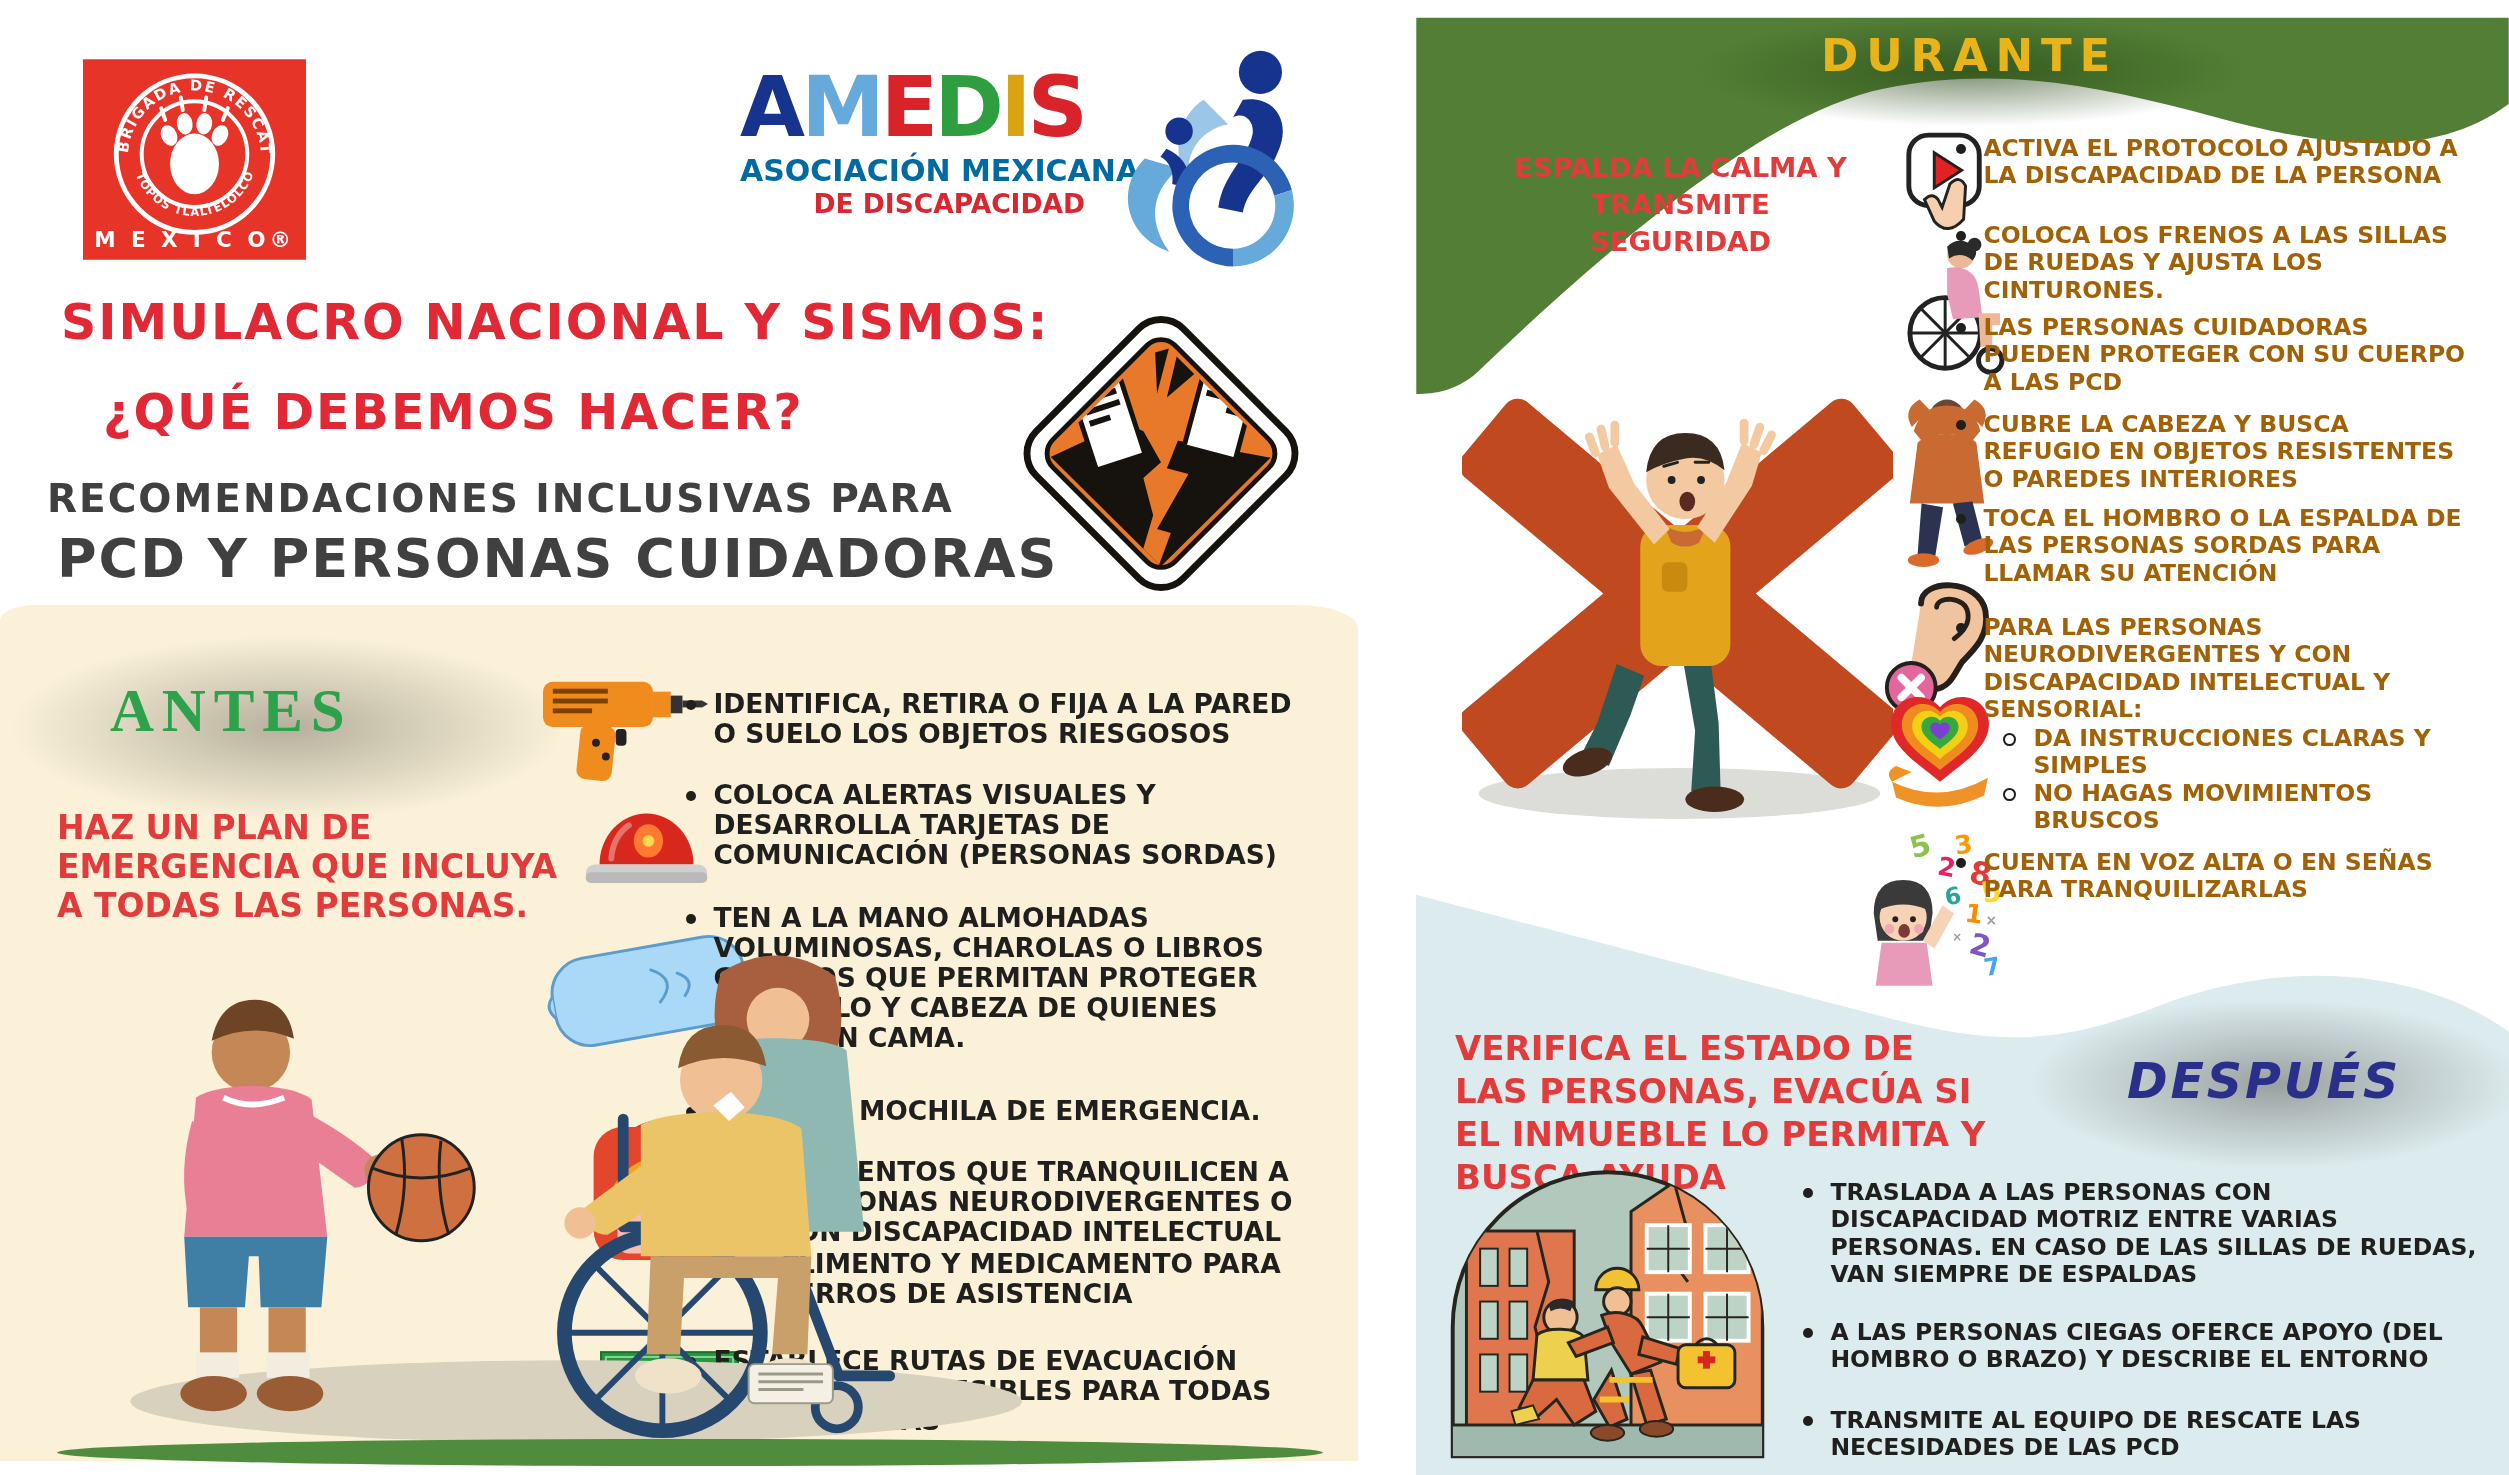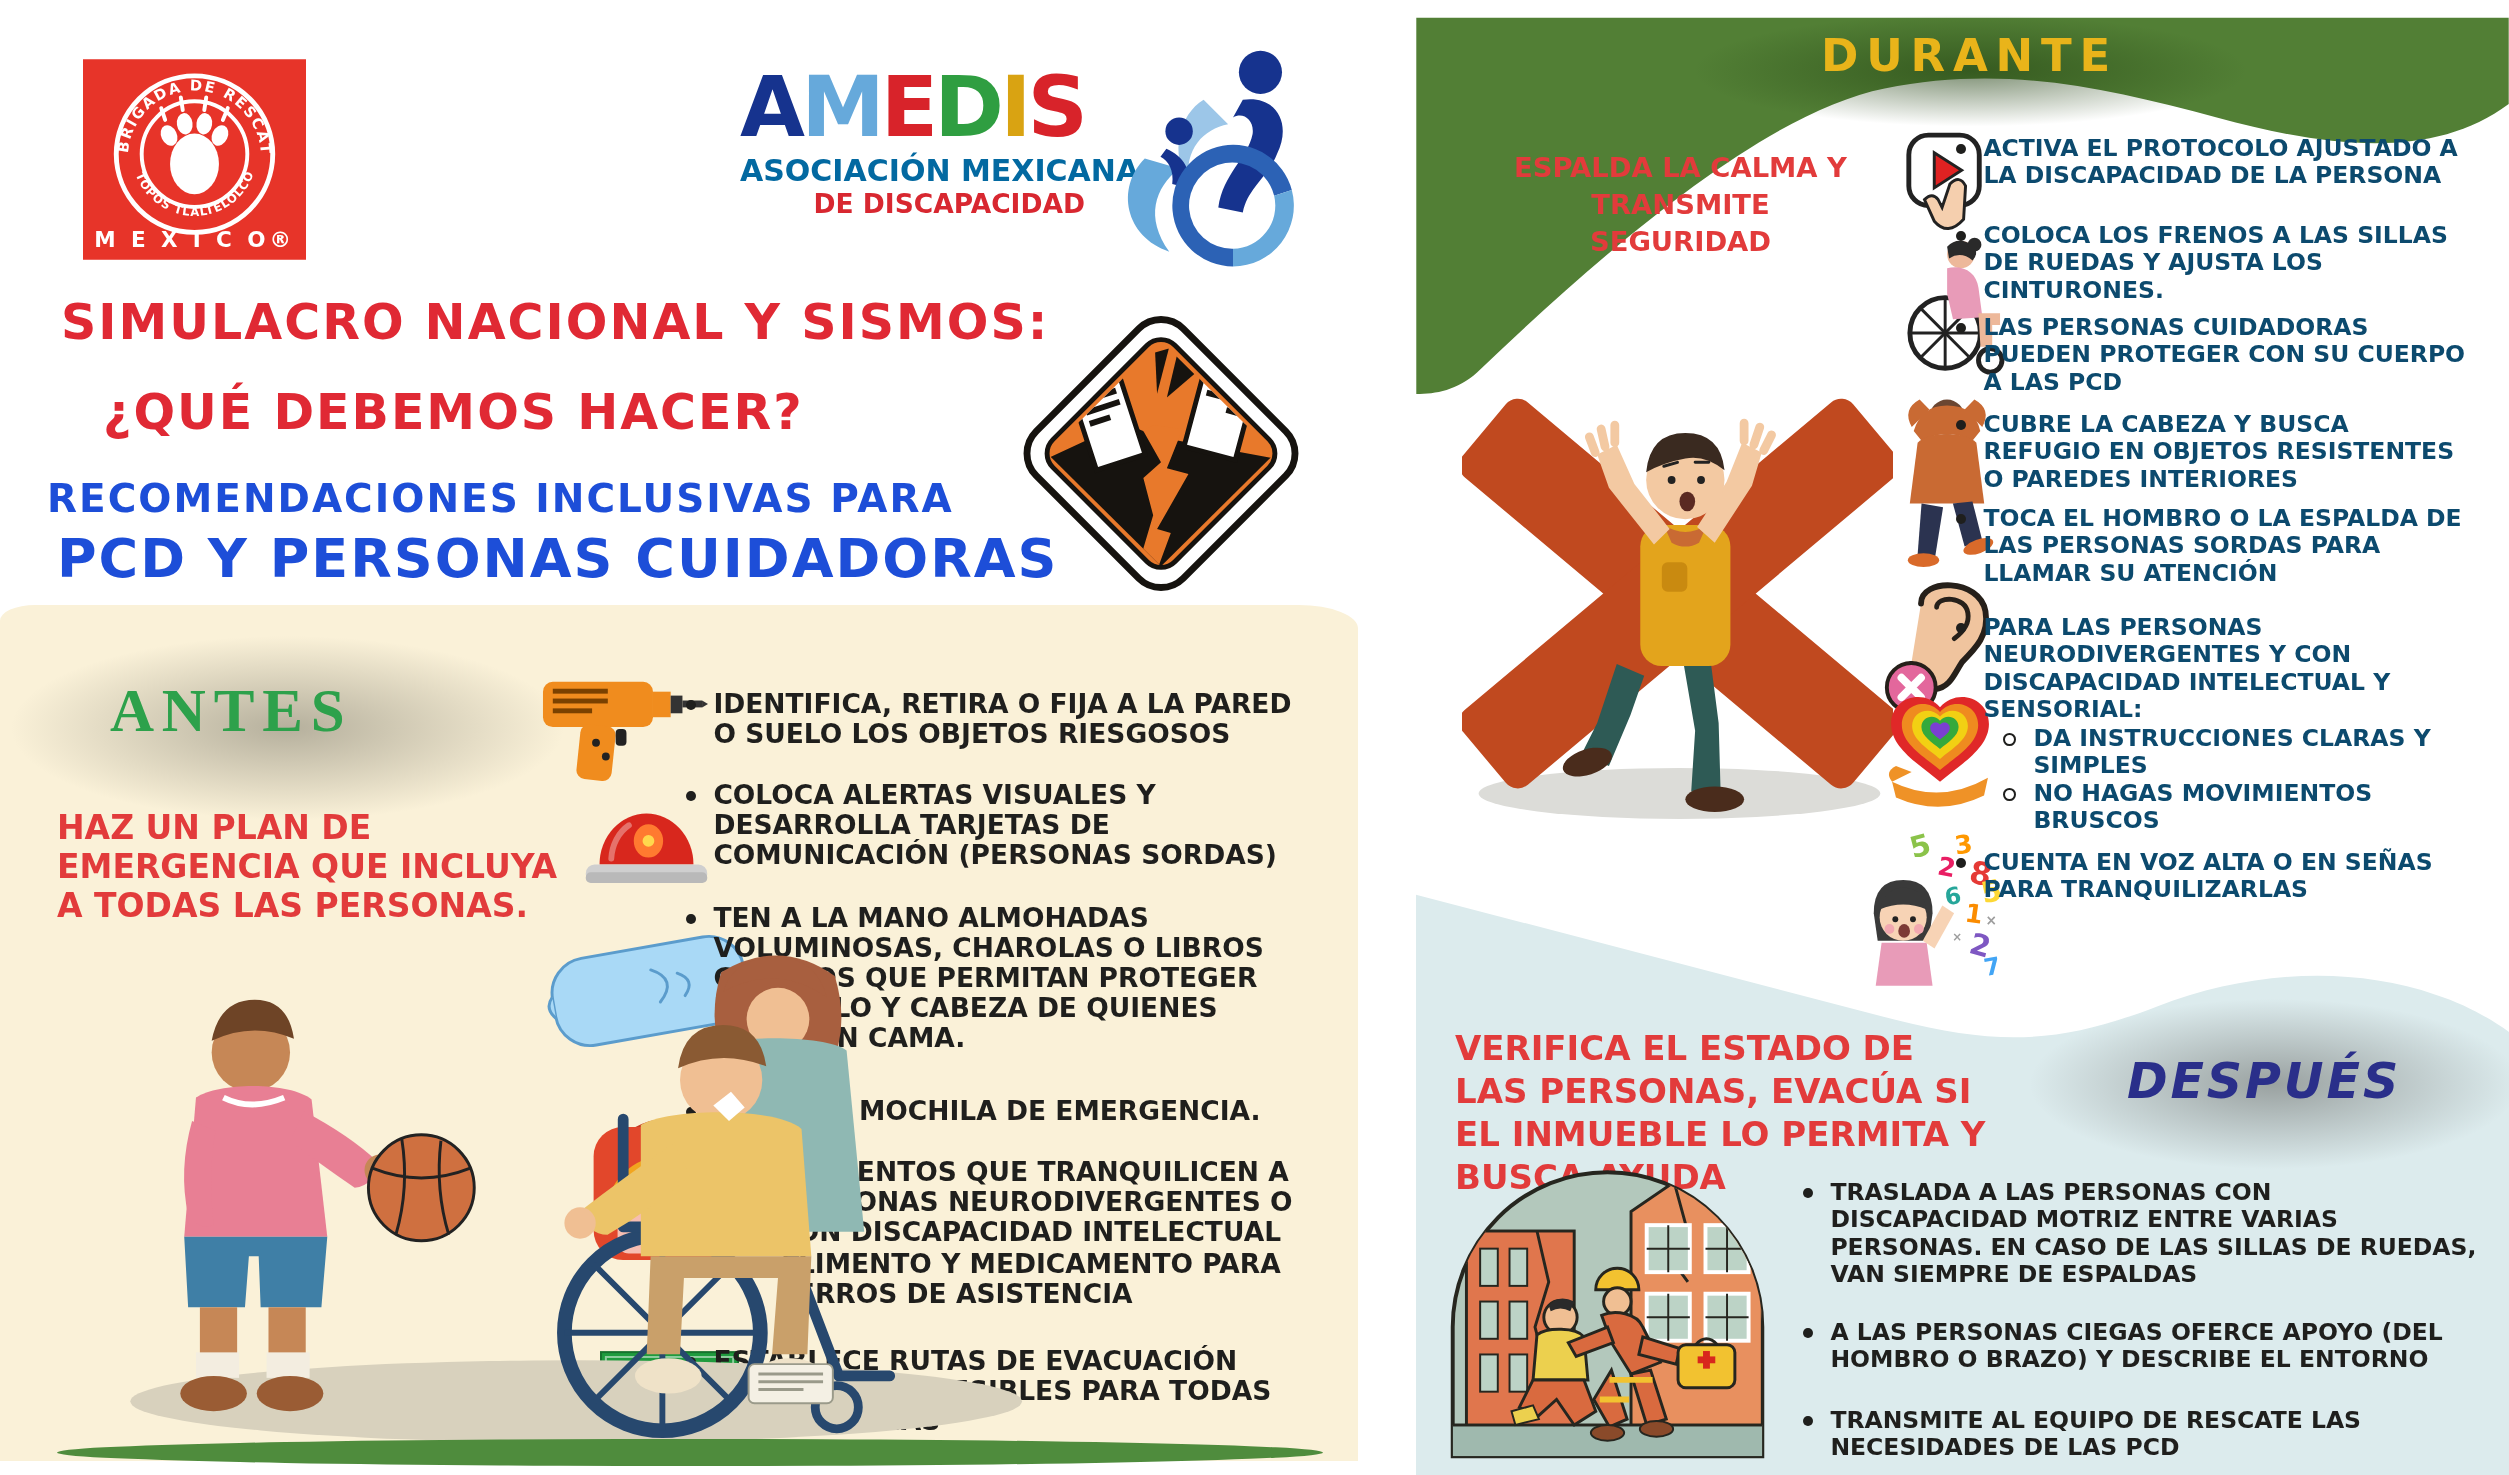--- a/index.html
+++ b/index.html
@@ -3,37 +3,37 @@
 <meta charset="utf-8">
 <style>
   html,body{margin:0;padding:0;background:#ffffff;}
   #canvas{position:relative;width:2509px;height:1475px;background:#ffffff;overflow:hidden;
           font-family:"DejaVu Sans", sans-serif;font-weight:700;}
   .abs{position:absolute;}
   svg{display:block;}
   
   .t-red{color:#e02934;}
   .t-lead{color:#e23b3b;}
-  .t-navy{color:#1d4ed8;}
+  .t-navy{color:#404040;}
   .title1{font-size:49px;letter-spacing:2px;}
   .title2{font-size:49px;letter-spacing:2px;}
   .title3{font-size:39px;letter-spacing:2px;}
   .title4{font-size:54px;letter-spacing:2px;}
   .antes-h{font-size:61px;letter-spacing:7.8px;color:#2da14b;font-family:Liberation Serif, serif;}
   .durante-h{font-size:45px;letter-spacing:7.8px;color:#e9b41a;text-align:center;width:294px;}
   .despues-h{font-size:49px;letter-spacing:2.9px;color:#2a2f8a;text-align:center;width:314px;font-style:italic;}
   .lead-left{font-size:33px;line-height:39px;}
   .lead-right{font-size:27.4px;line-height:37px;text-align:center;width:333px;}
   .lead-verifica{font-size:34px;line-height:43px;margin-top:47px;}
   
   .bullet{position:absolute;display:flex;gap:17.6px;align-items:flex-start;}
   .dot{flex:none;width:9.8px;height:9.8px;border-radius:50%;background:#1f1f1d;margin-top:10.8px;}
   .subdot{flex:none;width:8.8px;height:8.8px;border-radius:50%;border:2.9px solid #1f1f1d;background:transparent;margin-top:7.8px;}
   .bl-left{font-size:26.5px;line-height:30px;color:#1f1f1d;width:627px;}
-  .bl-right{font-size:23.5px;line-height:27.4px;color:#0c4a6e;width:510px;}
+  .bl-right{font-size:23.5px;line-height:27.4px;color:#a16207;width:510px;}
   .bl-desp{font-size:23.5px;line-height:27.4px;color:#1f1f1d;width:676px;}
   
   .cream{position:absolute;left:0;top:605px;width:1358px;height:856px;background:#faf1d8;
          border-radius:35px 59px 0 0 / 15.7px 23.5px 0 0;}
   .blob{position:absolute;pointer-events:none;}
   .blob-antes{left:7.8px;top:635px;width:559px;height:186px;
       background:radial-gradient(ellipse at center, rgba(125,122,108,0.55) 0%, rgba(125,122,108,0) 70%);}
   .blob-durante{left:1691px;top:13.7px;width:559px;height:113px;
       background:radial-gradient(ellipse at center, rgba(35,66,18,0.6) 0%, rgba(35,66,18,0) 70%);}
   .blob-despues{left:2027px;top:998px;width:495px;height:172px;

